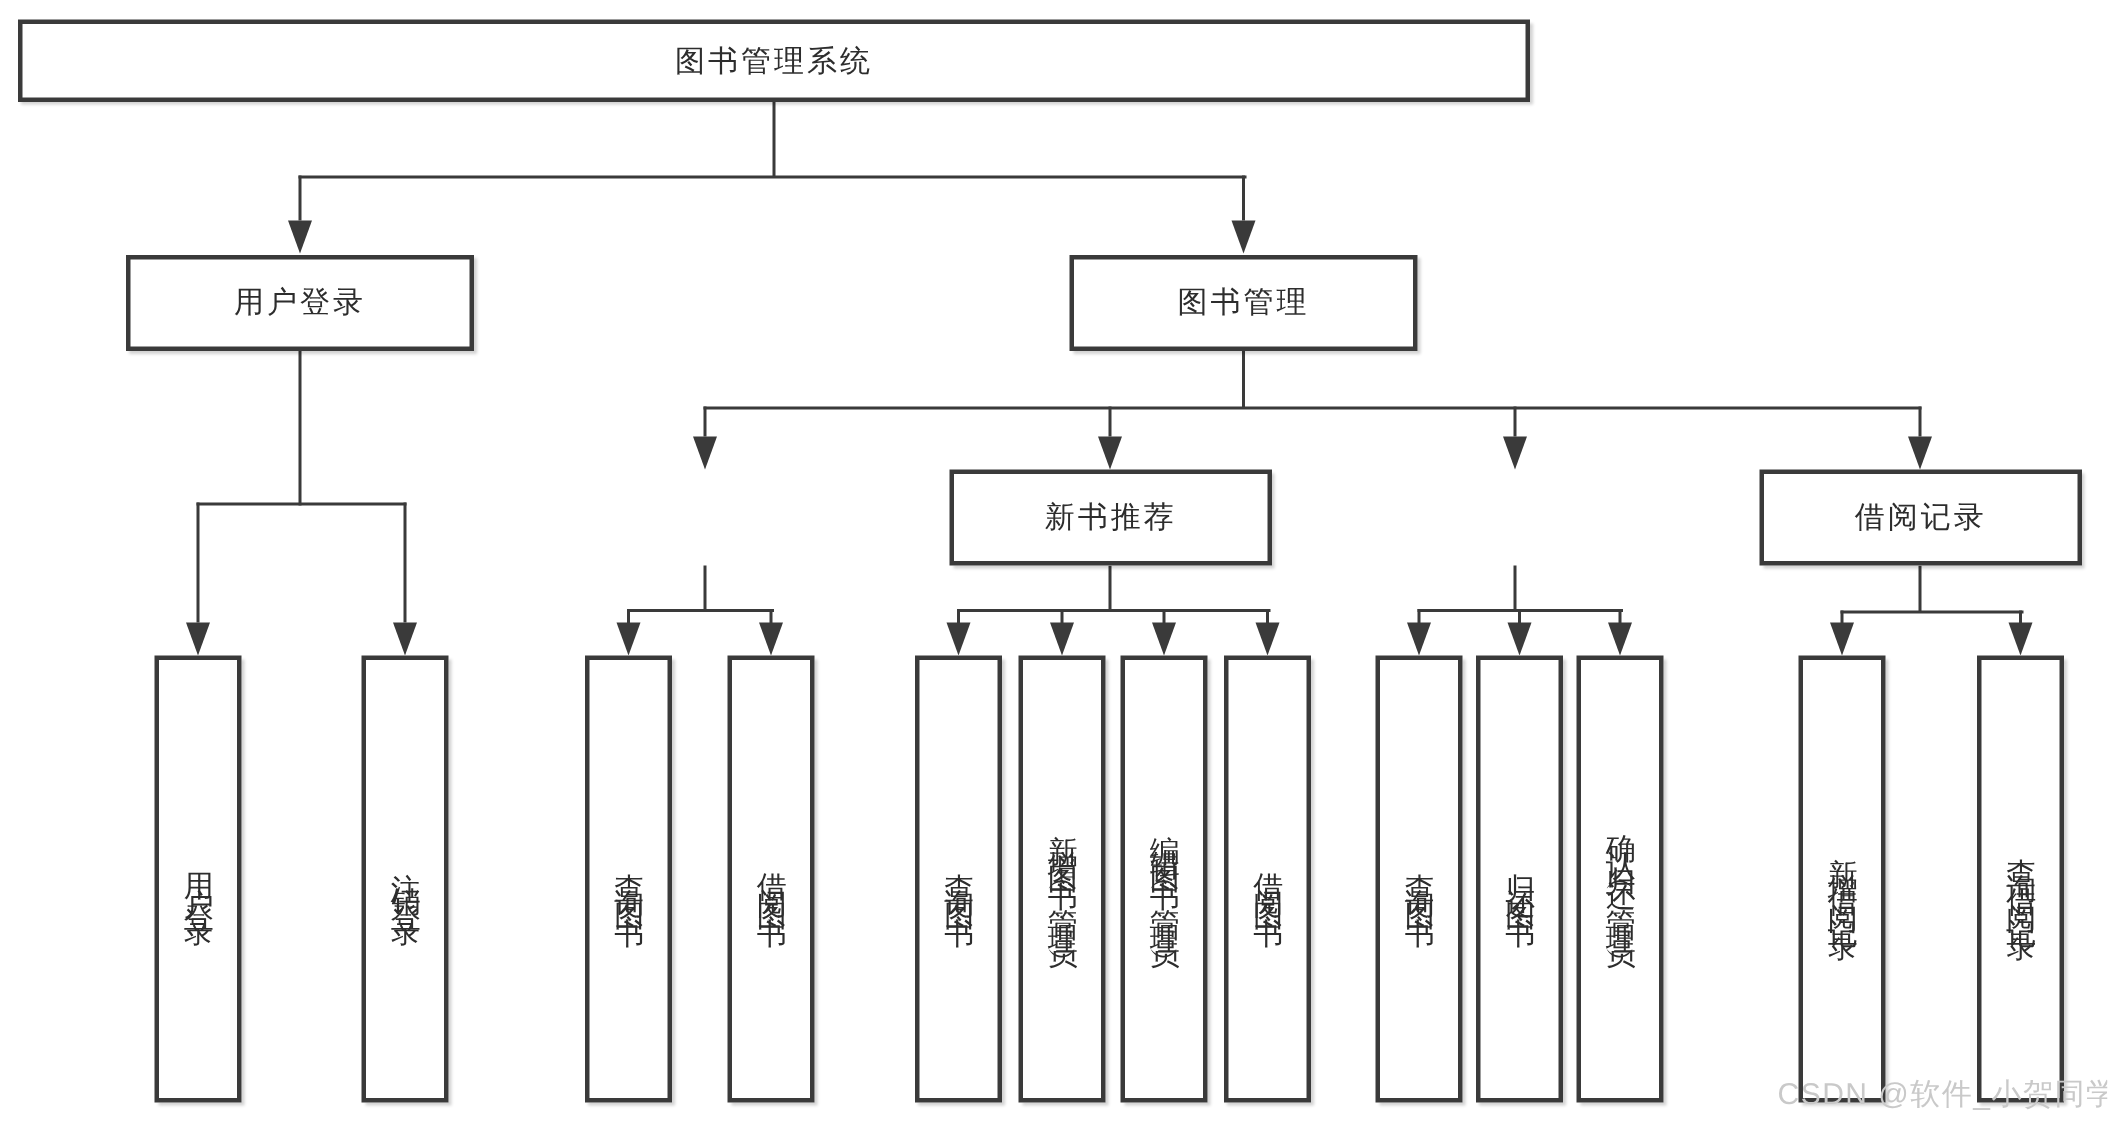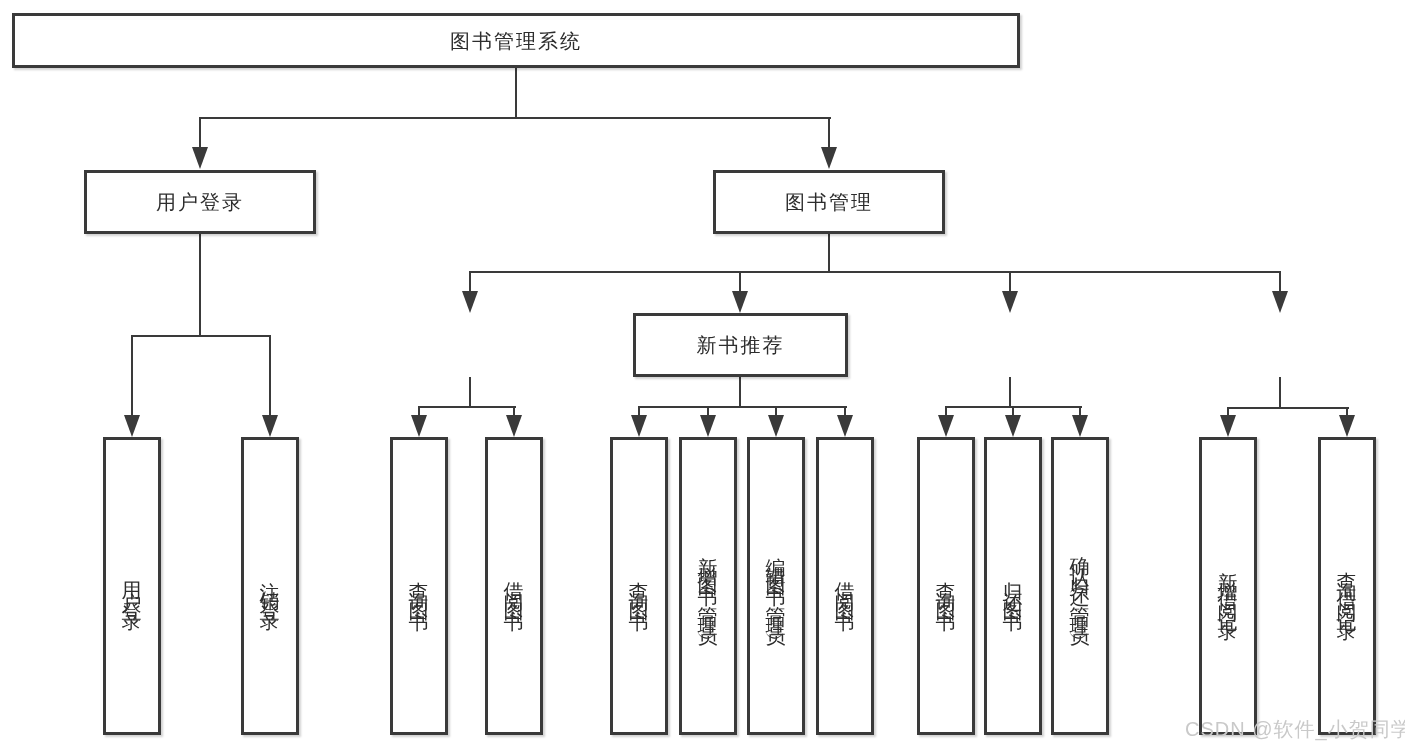--- a/index.html
+++ b/index.html
@@ -73,20 +73,23 @@
   <div class="tri" style="left:462px; top:291px;"></div>
   <div class="line" style="left:739px; top:271px; width:2px; height:20px;"></div>
   <div class="tri" style="left:732px; top:291px;"></div>
   <div class="line" style="left:1009px; top:271px; width:2px; height:20px;"></div>
   <div class="tri" style="left:1002px; top:291px;"></div>
   <div class="line" style="left:1279px; top:271px; width:2px; height:20px;"></div>
   <div class="tri" style="left:1272px; top:291px;"></div>
 
   <div class="node" style="left:633px; top:313px; width:215px; height:64px;">
     <span class="lbl">新书推荐</span>
+  </div>
+  <div class="node" style="left:1173px; top:313px; width:215px; height:64px;">
+    <span class="lbl">借阅记录</span>
   </div>
 
   <div class="line" style="left:469px; top:377px; width:2px; height:30px;"></div>
   <div class="line" style="left:418px; top:406px; width:98px; height:2px;"></div>
   <div class="line" style="left:418px; top:406px; width:2px; height:10px;"></div>
   <div class="tri" style="left:411px; top:415px;"></div>
   <div class="line" style="left:513px; top:406px; width:2px; height:10px;"></div>
   <div class="tri" style="left:506px; top:415px;"></div>
 
   <div class="line" style="left:739px; top:377px; width:2px; height:30px;"></div>

